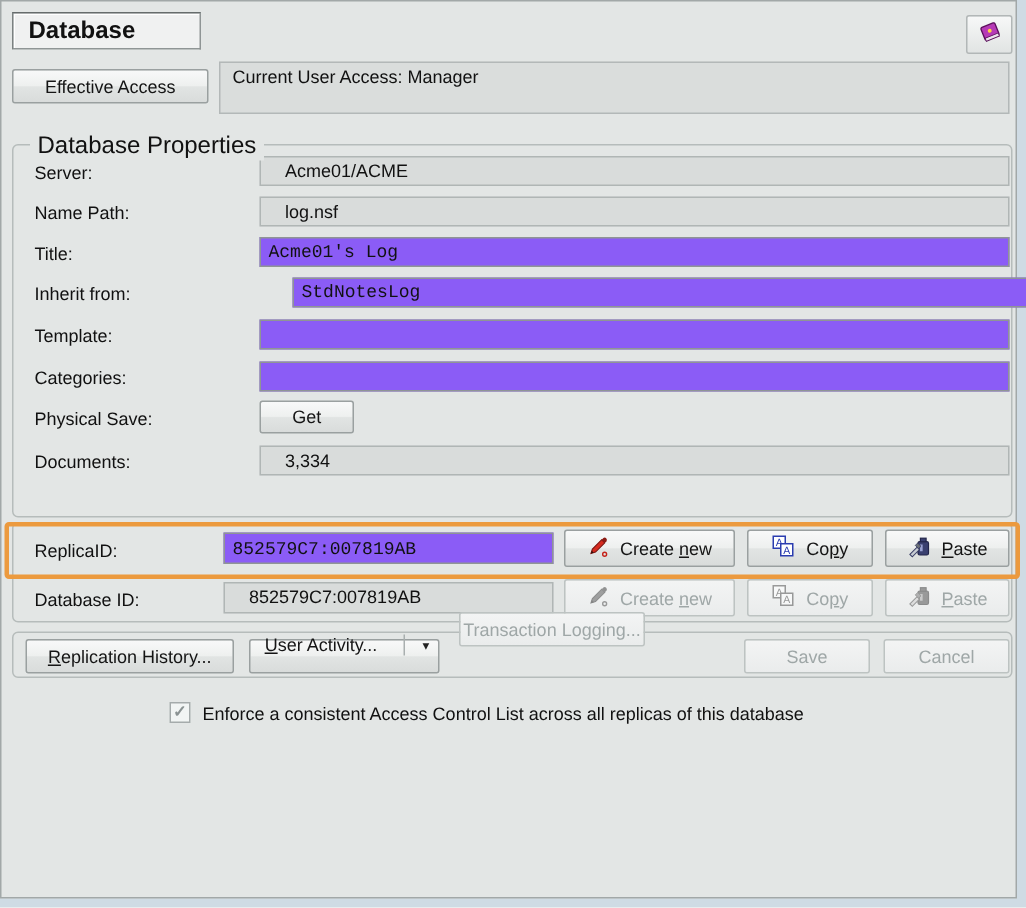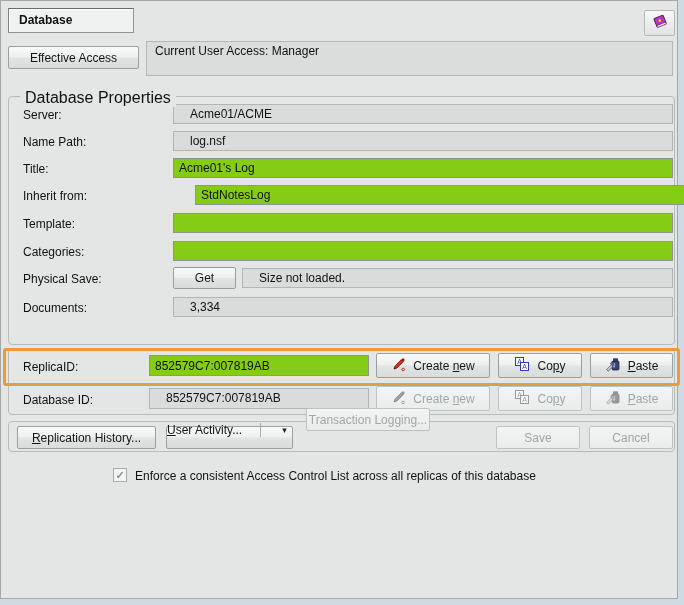--- a/index.html
+++ b/index.html
@@ -1,29 +1,29 @@
 <!DOCTYPE html>
 <html><head>
 <meta charset="utf-8">
 <style>
   html,body{margin:0;padding:0}
   #stage{position:relative;width:684px;height:605px;background:#cfdbe4;font-family:"Liberation Sans",sans-serif;overflow:hidden}
   #panel{position:absolute;left:0;top:0;width:676px;height:597px;background:#e3e6e5;border:1px solid #a2a8a8}
-  .tab{position:absolute;left:7px;top:7px;width:126px;height:25px;background:#f0f1f1;border:1px solid #8f9595;border-top-color:#666c6c;border-left-color:#7b8181;box-shadow:inset 1px 1px 0 #ffffff;font-weight:bold;font-size:12px;line-height:23px;padding-left:10px;box-sizing:border-box;color:#111}
+  .tab{position:absolute;left:7px;top:7px;width:126px;height:25px;background:#f0f1f1;border:1px solid #8f9595;border-top-color:#666c6c;border-left-color:#7b8181;box-shadow:inset 1px 1px 0 #ffffff;font-weight:bold;font-size:16px;line-height:23px;padding-left:10px;box-sizing:border-box;color:#111}
   .helpbtn{position:absolute;left:643px;top:9px;width:29px;height:24px;background:linear-gradient(#f7f8f8,#e1e4e3);border:1px solid #b2b7b7;border-radius:2px;display:flex;align-items:center;justify-content:center}
   .btn{position:absolute;display:flex;align-items:center;justify-content:center;gap:7px;background:linear-gradient(#f8f9f9,#eef0ef 48%,#e1e4e3 52%,#d9dcdb);border:1px solid #9aa0a0;border-radius:2px;font-size:12px;color:#151515;box-sizing:border-box;cursor:default;white-space:nowrap}
   .btn.dis{background:linear-gradient(#f3f4f4,#eaecec);border-color:#bdc3c2;color:#9fa7a7}
   .btn.dis svg{filter:grayscale(1) opacity(.5)}
   .accel{text-decoration:underline}
   .infobox{position:absolute;left:145px;top:40px;width:527px;height:35px;background:#dadddc;border:1px solid #b3b8b8;box-sizing:border-box;font-size:12px;color:#111;padding:2px 8px;line-height:15px}
   .grp{position:absolute;border:1px solid #b6bcbb;border-radius:4px;box-sizing:border-box}
   .legend{position:absolute;left:19px;top:88px;background:#e3e6e5;padding:0 5px;font-size:16px;color:#111;z-index:2}
   .lbl{position:absolute;font-size:12px;color:#111;white-space:nowrap}
   .ro{position:absolute;background:#d9dcdb;border:1px solid #b0b6b5;box-sizing:border-box;font-size:12px;color:#111;padding:2px 16px;height:20px;overflow:hidden;white-space:nowrap}
-  .inp{position:absolute;background:#84cc16;border:1px solid #8f9595;box-sizing:border-box;font-size:12px;color:#111;padding:0 5px;height:20px;font-family:Liberation Sans, sans-serif;outline:none;border-radius:0}
+  .inp{position:absolute;background:#8b5cf6;border:1px solid #8f9595;box-sizing:border-box;font-size:12px;color:#111;padding:0 5px;height:20px;font-family:Liberation Mono, monospace;outline:none;border-radius:0}
   .hl{position:absolute;left:2px;top:347px;width:677px;height:38px;border:3px solid #EC9A3E;border-radius:3px;box-sizing:border-box;pointer-events:none;z-index:3}
   .chk{position:absolute;left:112px;top:467px;width:14px;height:14px;background:#f2f5f4;border:1px solid #a5abab;box-sizing:border-box;color:#8b9393;font-size:11px;line-height:12px;text-align:center;font-weight:bold}
   .uact-div{width:1px;height:14px;background:#a9afaf;margin:0 2px}
   .arrow{font-size:9px;color:#222;width:12px;text-align:center}
 </style>
 </head>
 <body>
 
 <div id="stage">
   <div id="panel">
@@ -68,21 +68,20 @@
     <div class="lbl" style="left:22px;top:216px">Template:</div>
     <input class="inp" style="left: 172px; top: 212px; width: 500px;" value="">
 
     <div class="lbl" style="left:22px;top:244px">Categories:</div>
     <input class="inp" style="left: 172px; top: 240px; width: 500px;" value="">
 
     <div class="lbl" style="left:22px;top:271px">Physical Save:</div>
     <div class="btn" style="left:172px;top:266px;width:63px;height:22px">
       <span>Get</span>
     </div>
-    <div class="ro" style="left:241px;top:267px;width:431px">Size not loaded.</div>
 
     <div class="lbl" style="left:22px;top:300px">Documents:</div>
     <div class="ro" style="left:172px;top:296px;width:500px">3,334</div>
 
     <div class="lbl" style="left:22px;top:359px">ReplicaID:</div>
     <input class="inp" style="left: 148px; top: 354px; width: 220px; height: 21px;" value="852579C7:007819AB">
 
     <div class="btn" style="left:375px;top:352px;width:114px;height:25px">
       <span>
         <svg width="15" height="15" viewBox="0 0 16 16">
@@ -154,21 +153,21 @@
           <path d="M1.6 13.6 L6.4 8.8 L8 10.4 L3.2 15.2 Z" fill="#c7ccd3" stroke="#3a3f66" stroke-width="0.7"></path>
           <path d="M5.2 7.6 L6.8 6 L9 8.2 L7.4 9.8 Z" fill="#6b7076" stroke="#3a3f66" stroke-width="0.6"></path>
         </svg>
       </span>
       <span><span></span><span class="accel">P</span><span>aste</span></span>
     </div>
 
     <div class="btn" style="left:16px;top:425px;width:139px;height:23px">
       <span><span class="accel">R</span><span>eplication History...</span></span>
     </div>
-    <div class="btn" style="left:165px;top:425px;width:127px;height:23px;gap:16px;justify-content:flex-start;padding:0 2px 16px 0">
+    <div class="btn" style="left:165px;top:425px;width:127px;height:23px;gap:6px;justify-content:flex-start;padding:0 2px 16px 0">
       <span style="flex:1;text-align:center"><span class="accel">U</span><span>ser Activity...</span></span>
       <span class="uact-div"></span>
       <span class="arrow">▾</span>
     </div>
     <div class="btn dis" style="left:305px;top:407px;width:124px;height:23px">
       <span>Transaction Logging...</span>
     </div>
     <div class="btn dis" style="left:495px;top:425px;width:84px;height:23px">
       <span>Save</span>
     </div>

